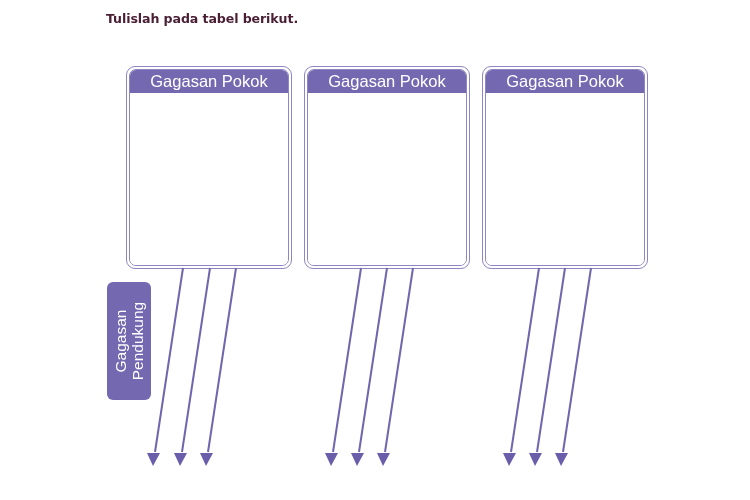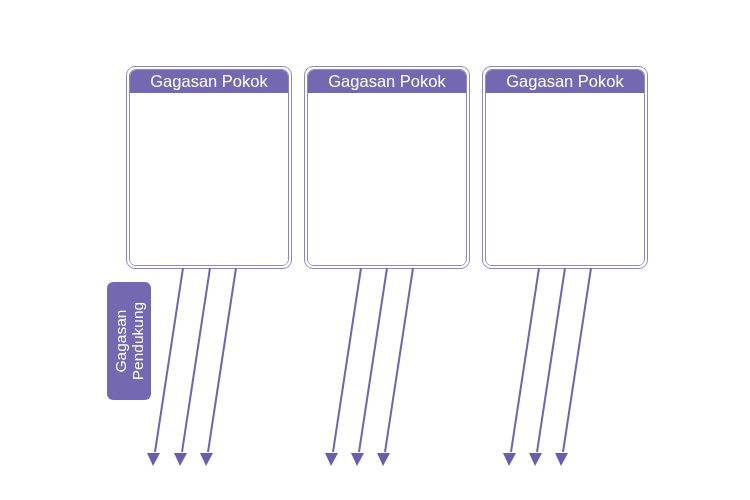--- a/index.html
+++ b/index.html
@@ -91,20 +91,21 @@
       font-size: 15.5px;
       line-height: 17px;
       text-align: center;
     }
     .side-label-text div { white-space: nowrap; }
   </style>
 </head>
 <body>
 
 <div class="instructions">
+  <div>Tulislah pada tabel berikut.</div>
 </div>
 
 <div class="box" style="left:126px;">
   <div class="box-inner">
     <div class="box-header">Gagasan Pokok</div>
     <div class="box-body"></div>
   </div>
 </div>
 
 <div class="box" style="left:304px;">

